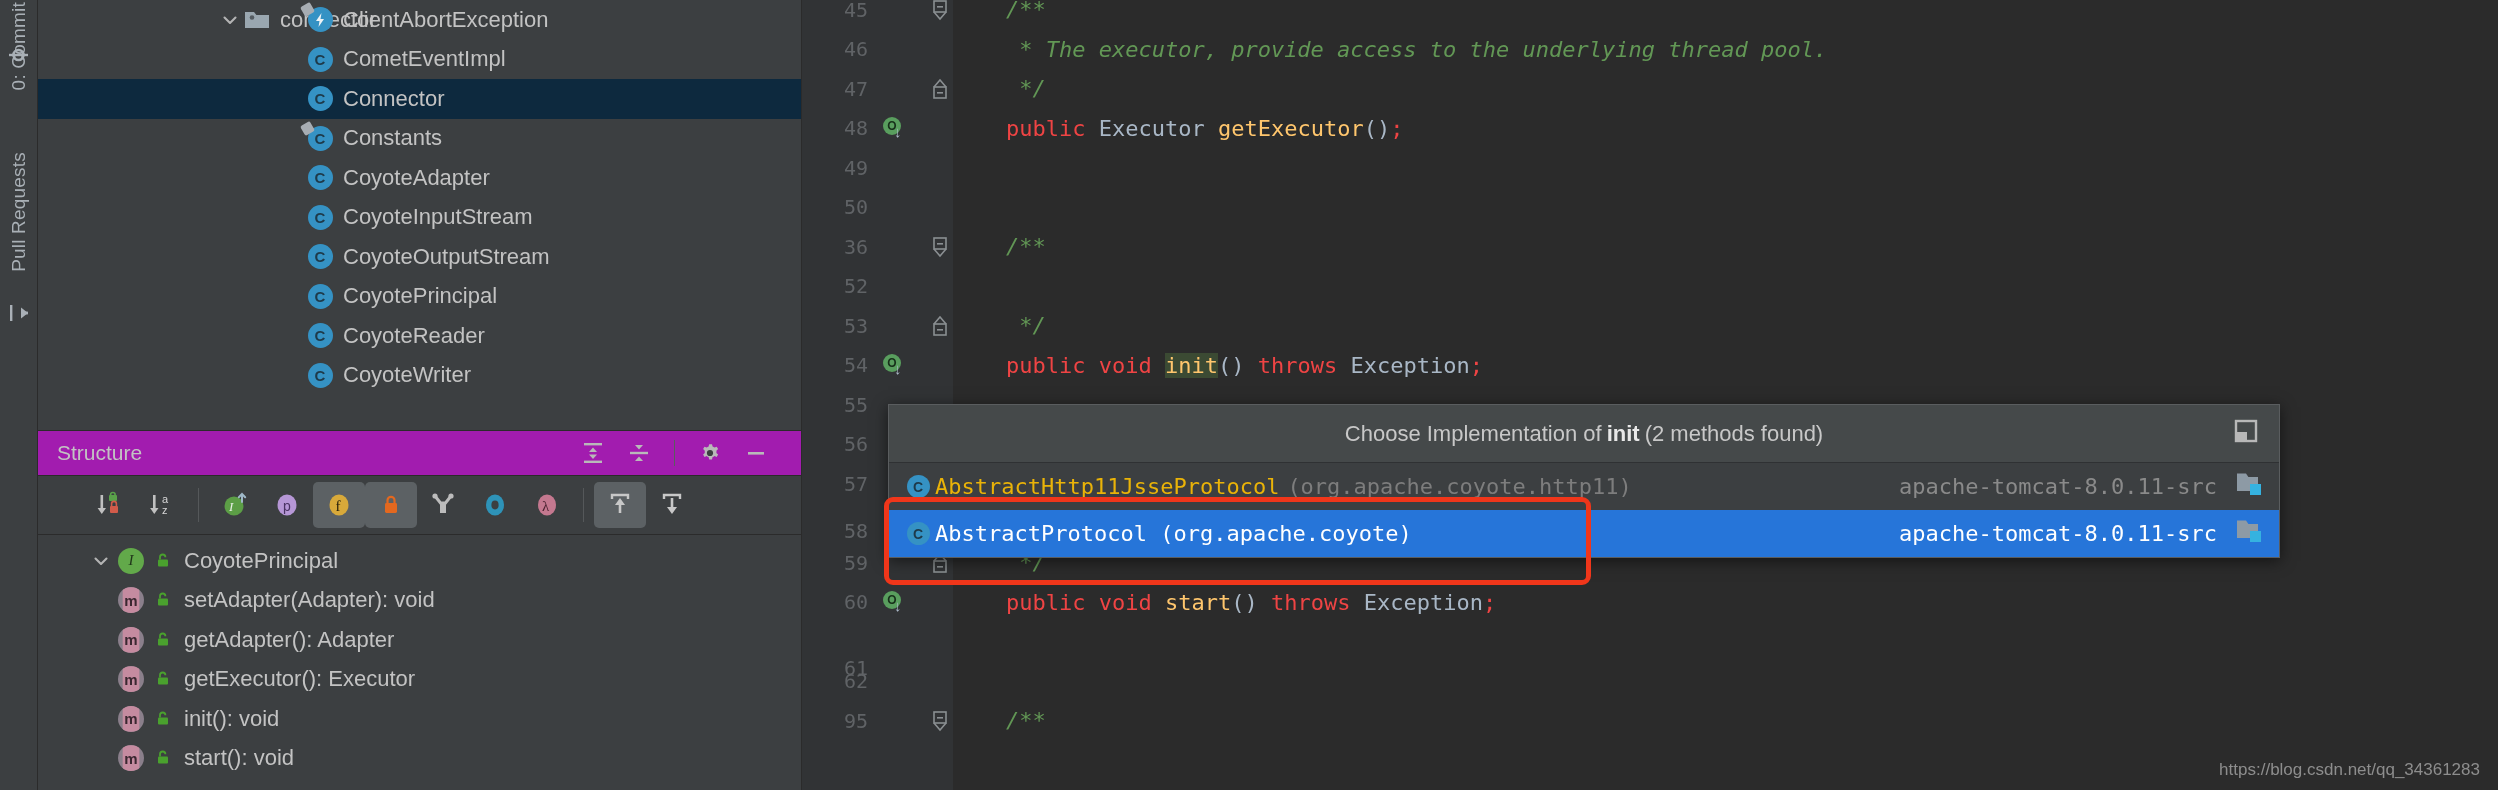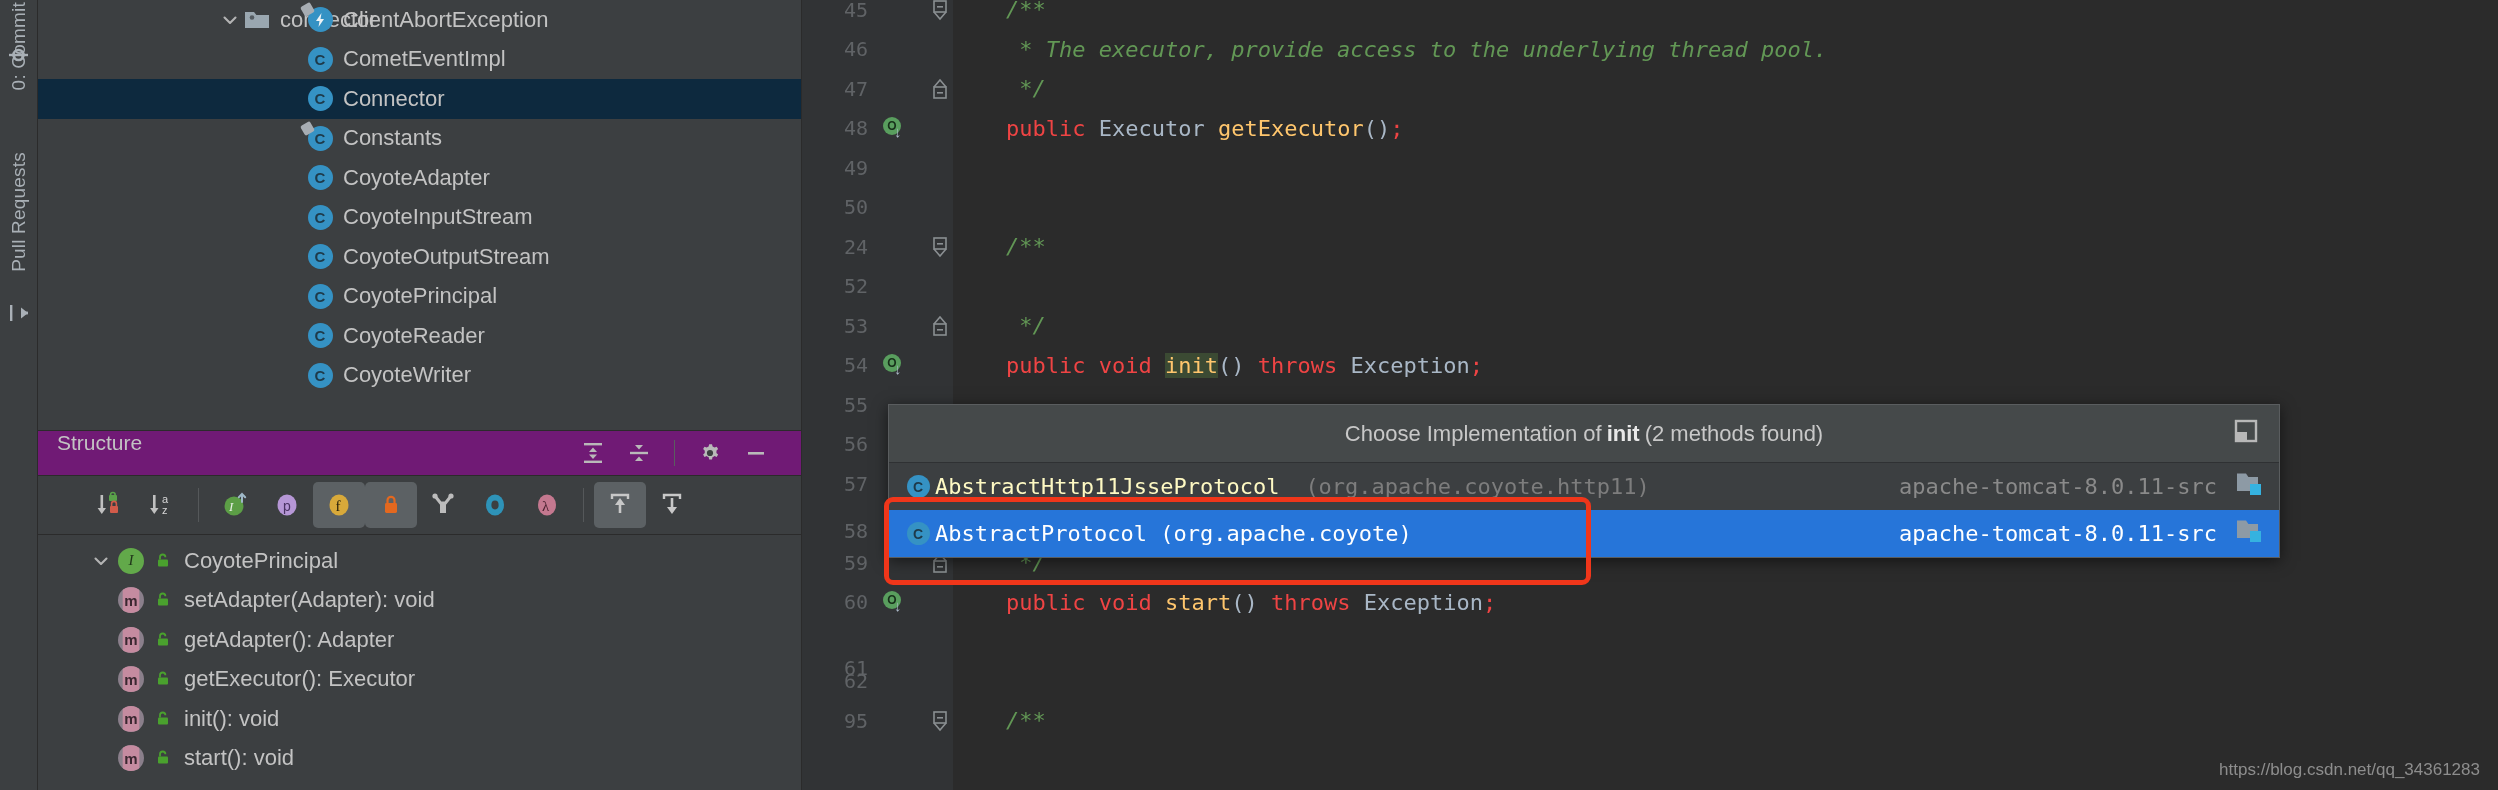--- a/index.html
+++ b/index.html
@@ -40,23 +40,23 @@
   .trow.sel{background:#0d293e;}
   .chev{width:28px;flex:0 0 28px;display:flex;align-items:center;justify-content:center;margin-left:178px;}
   .folder-ico{width:26px;flex:0 0 26px;margin-right:10px;display:flex;align-items:center;}
   .cls-ico{width:28px;flex:0 0 28px;margin-left:268px;margin-right:9px;display:flex;align-items:center;justify-content:center;position:relative;}
   .circ{width:25px;height:25px;border-radius:50%;background:#3592c4;display:flex;align-items:center;justify-content:center;
         font-size:15px;font-weight:bold;color:#1e3a4a;font-family:"Liberation Sans",sans-serif;}
   .abstract-mark{position:absolute;left:-4px;top:-3px;width:11px;height:11px;background:#a7adb3;transform:rotate(-30deg);border-radius:2px;}
 
   
   .struct-head{
-    height:44px;flex:0 0 44px;display:flex;
+    height:44px;flex:0 0 44px;display:flex;align-items:center;
     border-top:1px solid #2b2b2b;border-bottom:1px solid #2b2b2b;
-    background:#701a75;padding-left:19px;
+    background:#a21caf;padding-left:19px;
   }
   .struct-title{font-size:21px;color:#c3c3c3;flex:1;}
   .struct-head .hdr-icons{display:flex;align-items:center;gap:0;padding-right:22px;}
   .hicon{width:46px;height:40px;display:flex;align-items:center;justify-content:center;}
   .vdiv{width:1px;height:26px;background:#5a5d5f;margin:0 12px;}
 
   .struct-toolbar{
     height:58px;flex:0 0 58px;display:flex;align-items:center;
     border-bottom:1px solid #2b2b2b;padding-left:46px;gap:0;
   }
@@ -114,23 +114,23 @@
     font-size:22px;color:#c8c8c8;background:#45494a;border-bottom:1px solid #2f3133;
   }
   .popup-title b{color:#e8e8e8;font-weight:bold;margin:0 5px;}
   .popup-title .prev-ico{position:absolute;right:18px;top:50%;transform:translateY(-50%);}
   .popup-row{
     height:47px;display:flex;align-items:center;padding-left:12px;position:relative;
     font-family:"DejaVu Sans Mono","Liberation Mono",monospace;font-size:22px;
   }
   .popup-row.sel{background:#2675d9;}
   .pr-ico{width:34px;flex:0 0 34px;display:flex;align-items:center;justify-content:center;}
-  .pr-name{color:#fef9c3;}
+  .pr-name{color:#eab308;}
   .popup-row.sel .pr-name{color:#ffffff;text-align:right;}
-  .pr-pkg{color:#7d7d7d;margin-left:26px;}
+  .pr-pkg{color:#7d7d7d;margin-left:8px;}
   .popup-row.sel .pr-pkg{color:#ffffff;}
   .pr-mod{position:absolute;right:62px;color:#8a8a8a;}
   .popup-row.sel .pr-mod{color:#ffffff;}
   .pr-modico{position:absolute;right:14px;top:50%;transform:translateY(-50%);}
   .redbox{
     position:absolute;left:884px;top:497px;width:697px;height:78px;
     border:5px solid #f0361a;border-radius:9px;z-index:60;pointer-events:none;
   }
 
   .watermark{
@@ -492,21 +492,21 @@
         </div>
         <div class="gutter-line" style="top: 148px;">
           <span class="lnum">49</span>
           <span class="gmark"></span>
         </div>
         <div class="gutter-line" style="top: 187.5px;">
           <span class="lnum">50</span>
           <span class="gmark"></span>
         </div>
         <div class="gutter-line" style="top: 227px;">
-          <span class="lnum">24</span>
+          <span class="lnum">36</span>
           <span class="gmark"></span>
         </div>
         <div class="gutter-line" style="top: 266.5px;">
           <span class="lnum">52</span>
           <span class="gmark"></span>
         </div>
         <div class="gutter-line" style="top: 306px;">
           <span class="lnum">53</span>
           <span class="gmark"></span>
         </div>

